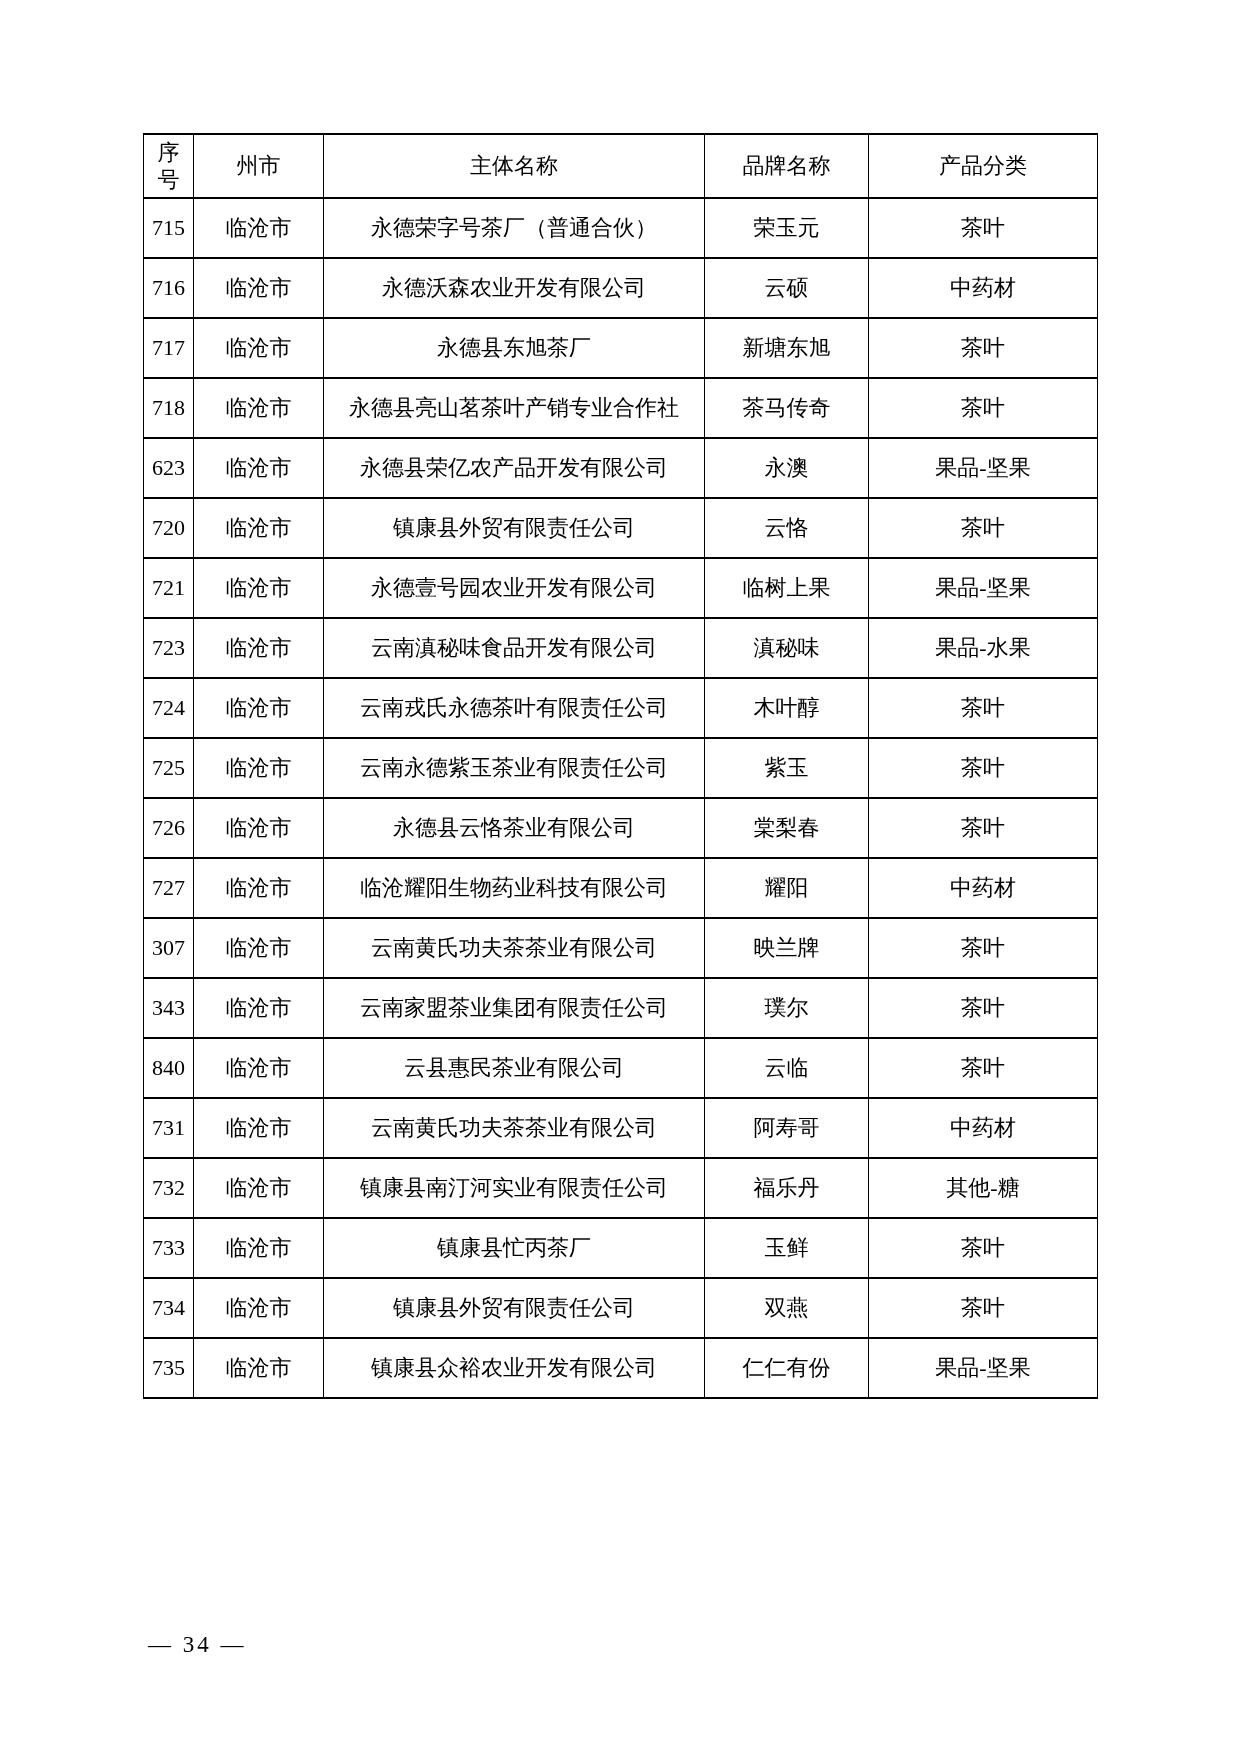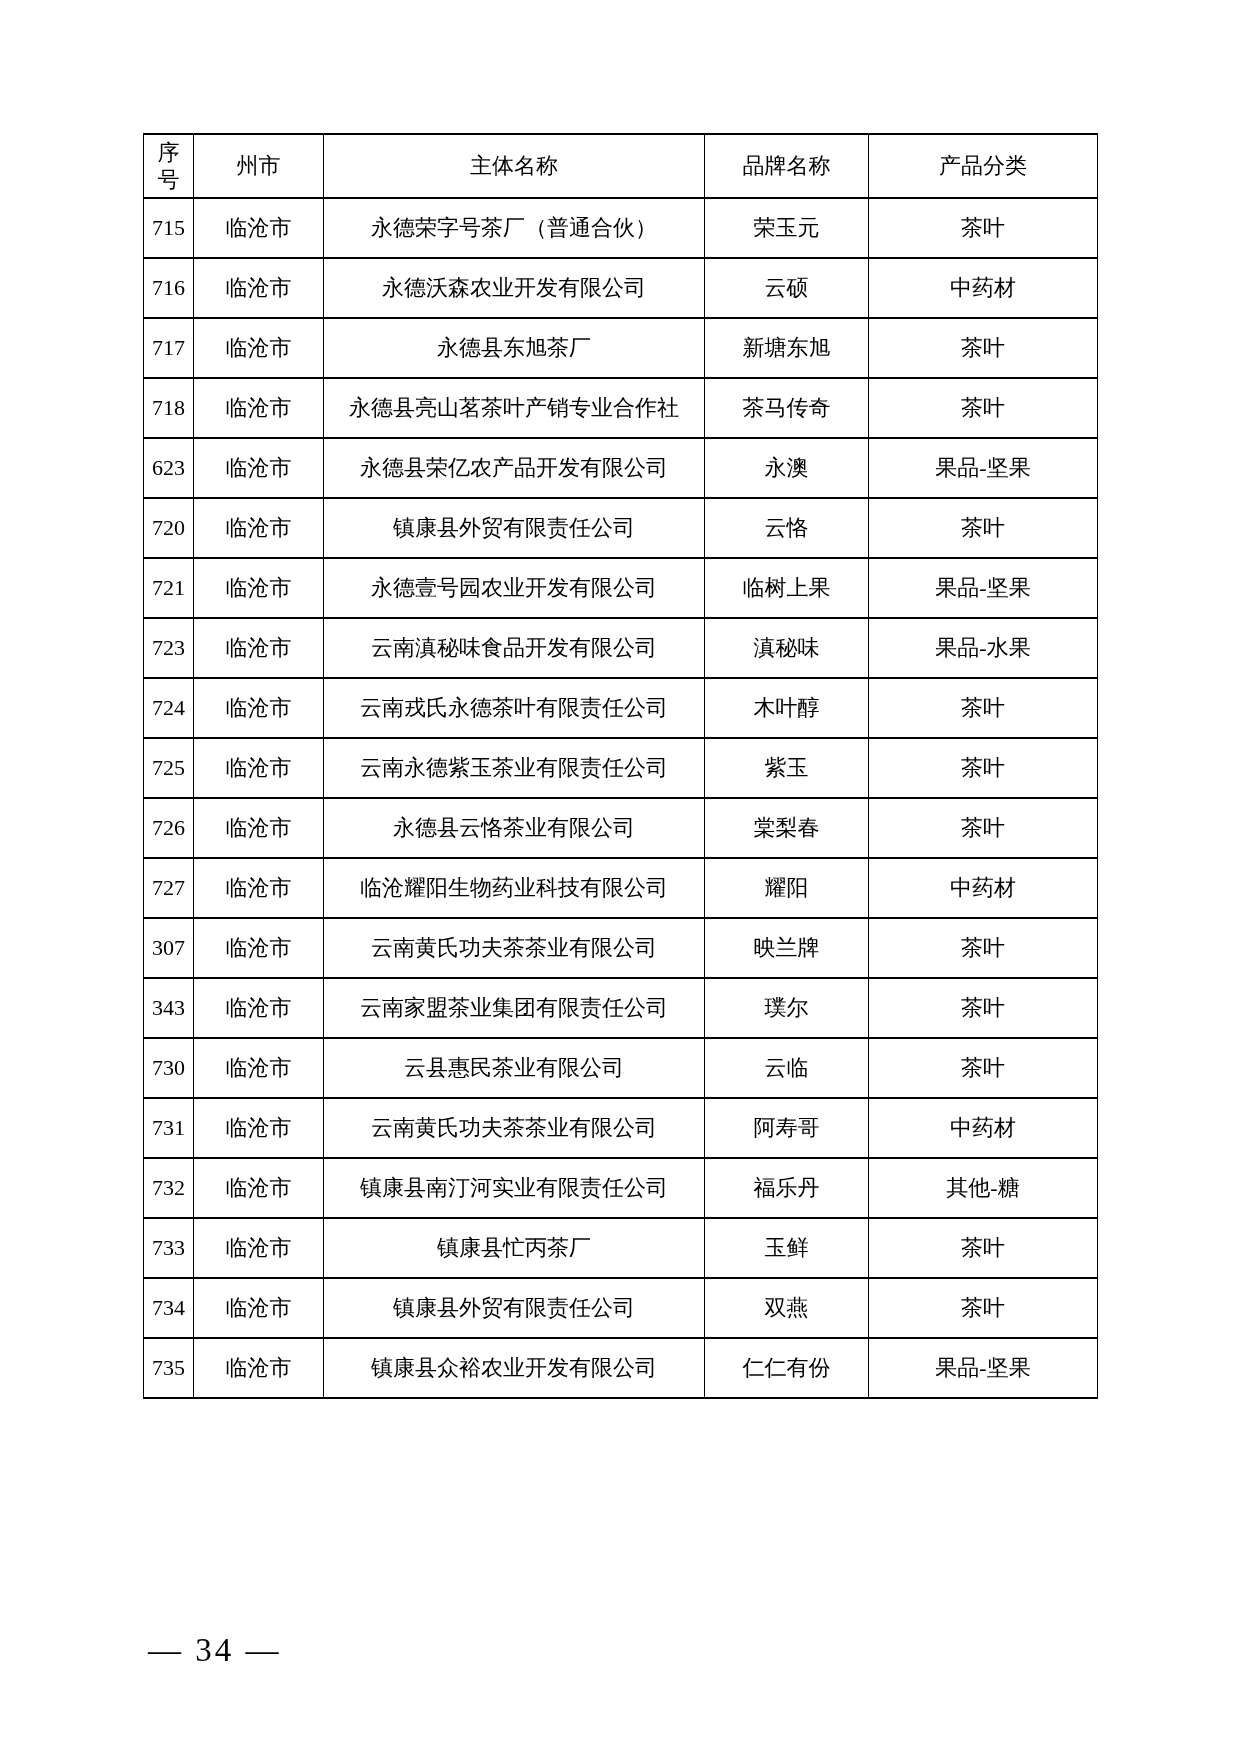--- a/index.html
+++ b/index.html
@@ -33,21 +33,21 @@
     padding:0 2px;
     overflow:hidden;
   }
   table.catalog th{height:62px;line-height:1.25;}
   table.catalog td{height:58px;}
   th.col-no{white-space:pre-line;}
   .footer{
     position:absolute;
     left:148px;
     top:1632px;
-    font-size:33px;
+    font-size:23px;
     letter-spacing:3px;
     white-space:pre;
   }
 </style>
 </head>
 <body>
 
 <div class="page">
 
   <table class="catalog">
@@ -177,21 +177,21 @@
 
         <tr>
           <td>343</td>
           <td>临沧市</td>
           <td>云南家盟茶业集团有限责任公司</td>
           <td>璞尔</td>
           <td>茶叶</td>
         </tr>
 
         <tr>
-          <td>730</td>
+          <td>840</td>
           <td>临沧市</td>
           <td>云县惠民茶业有限公司</td>
           <td>云临</td>
           <td>茶叶</td>
         </tr>
 
         <tr>
           <td>731</td>
           <td>临沧市</td>
           <td>云南黄氏功夫茶茶业有限公司</td>

